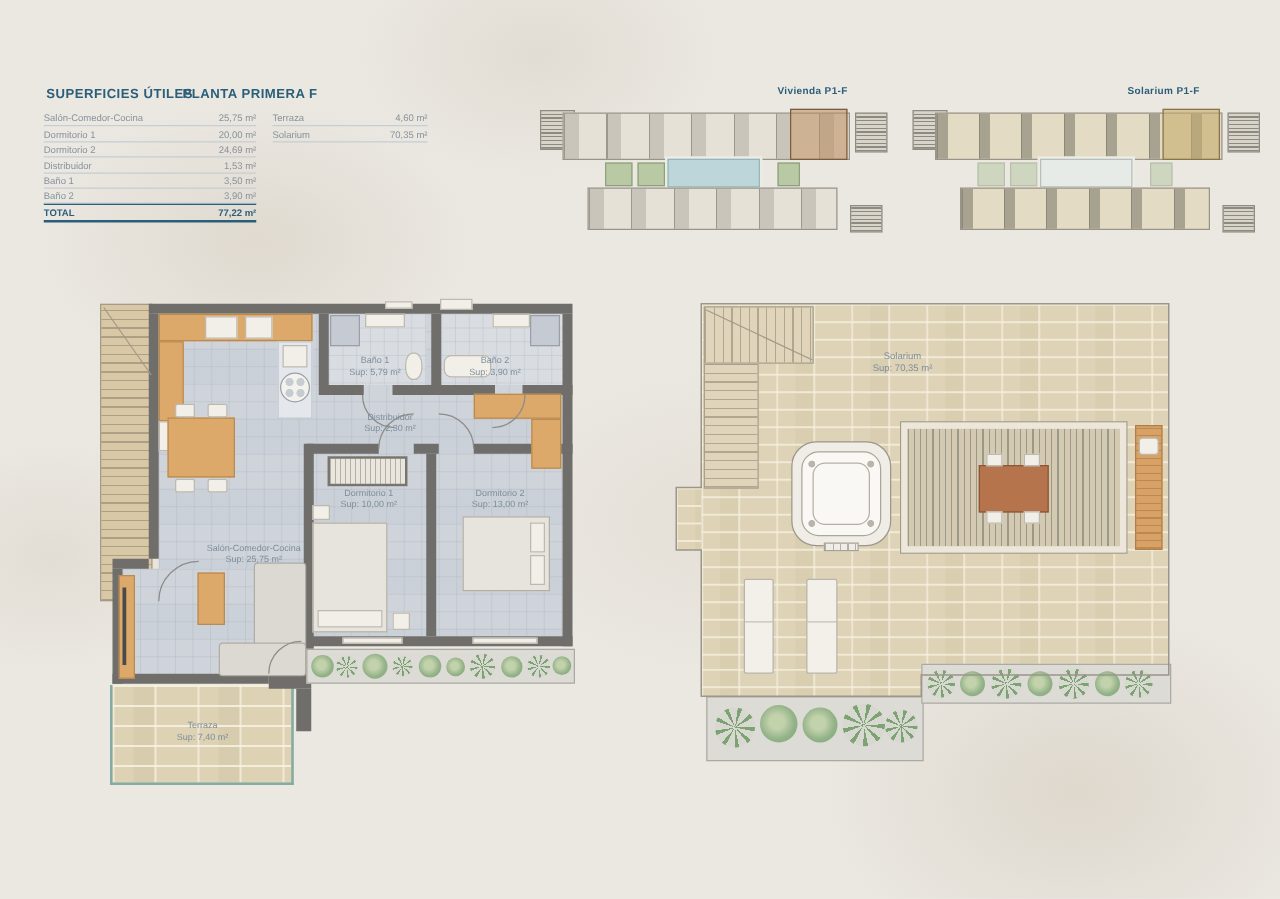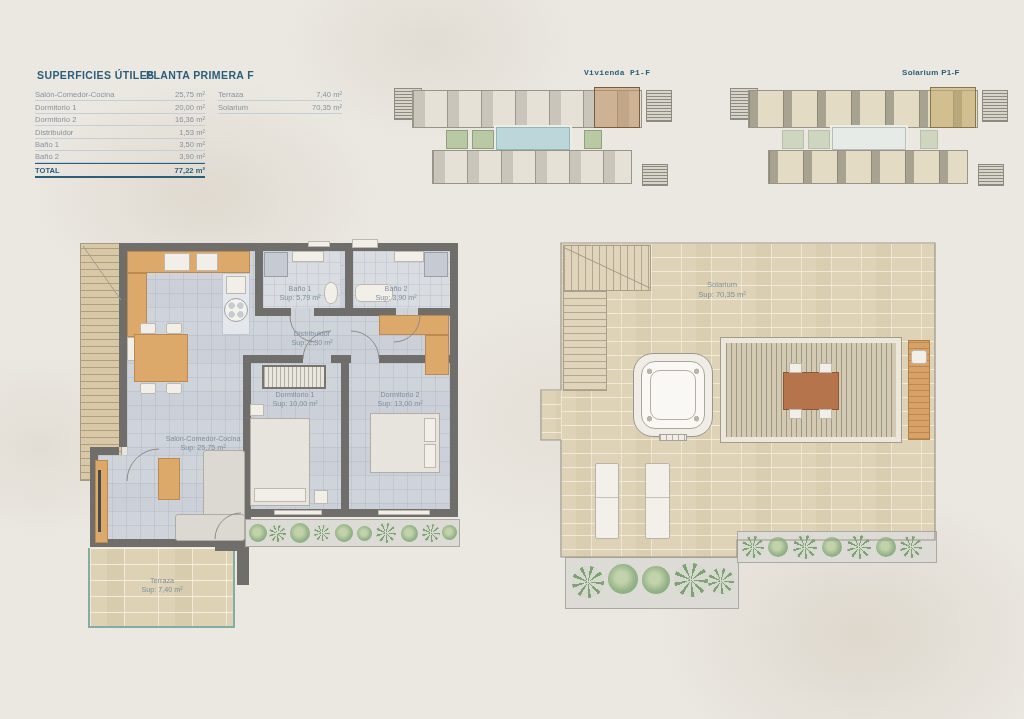--- a/index.html
+++ b/index.html
@@ -121,21 +121,21 @@
   <div class="trow">
     <span>Salón-Comedor-Cocina</span>
     <span class="v">25,75 m²</span>
   </div>
   <div class="trow">
     <span>Dormitorio 1</span>
     <span class="v">20,00 m²</span>
   </div>
   <div class="trow">
     <span>Dormitorio 2</span>
-    <span class="v">16,36 m²</span>
+    <span class="v">24,69 m²</span>
   </div>
   <div class="trow">
     <span>Distribuidor</span>
     <span class="v">1,53 m²</span>
   </div>
   <div class="trow">
     <span>Baño 1</span>
     <span class="v">3,50 m²</span>
   </div>
   <div class="trow">
@@ -144,29 +144,29 @@
   </div>
   <div class="trow total">
     <span>TOTAL</span>
     <span class="v">77,22 m²</span>
   </div>
 </div>
 
 <div class="stable" style="left:218px;top:89px;width:124px;">
   <div class="trow">
     <span>Terraza</span>
-    <span class="v">7,40 m²</span>
+    <span class="v">4,60 m²</span>
   </div>
   <div class="trow">
     <span>Solarium</span>
     <span class="v">70,35 m²</span>
   </div>
 </div>
 
-<div class="minimap" style="left:388px;top:64px;font-family:Liberation Mono, monospace;">
+<div class="minimap" style="left:426px;top:64px;">
   <div class="mm-title" style="left:196px;">Vivienda P1-F</div>
   <div class="mm-stairs" style="left:6px;top:24px;width:26px;height:30px;"></div>
   <div class="mm-bar" style="left:24px;top:26px;width:228px;height:36px;"></div>
   <div class="mm-hl" style="left:206px;top:23px;width:44px;height:39px;background:rgba(186,140,95,.55);border:1.5px solid #7c5c3e;"></div>
   <div class="mm-stairs" style="left:258px;top:26px;width:24px;height:30px;"></div>
   <div class="mm-green" style="left:58px;top:66px;width:20px;height:17px;"></div>
   <div class="mm-green" style="left:84px;top:66px;width:20px;height:17px;"></div>
   <div class="mm-pool" style="left:108px;top:63px;width:72px;height:21px;"></div>
   <div class="mm-green" style="left:196px;top:66px;width:16px;height:17px;"></div>
   <div class="mm-bar" style="left:44px;top:86px;width:198px;height:32px;"></div>

